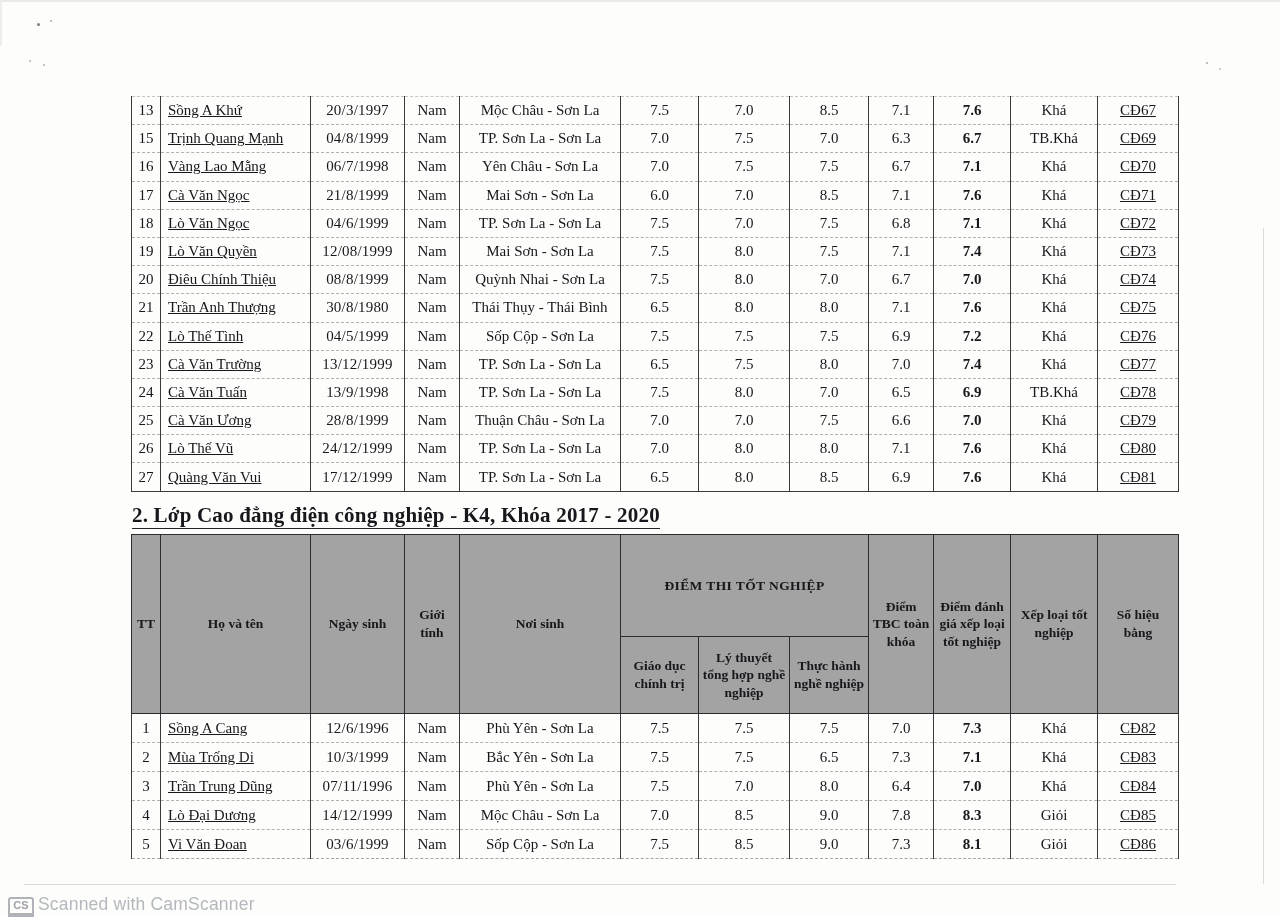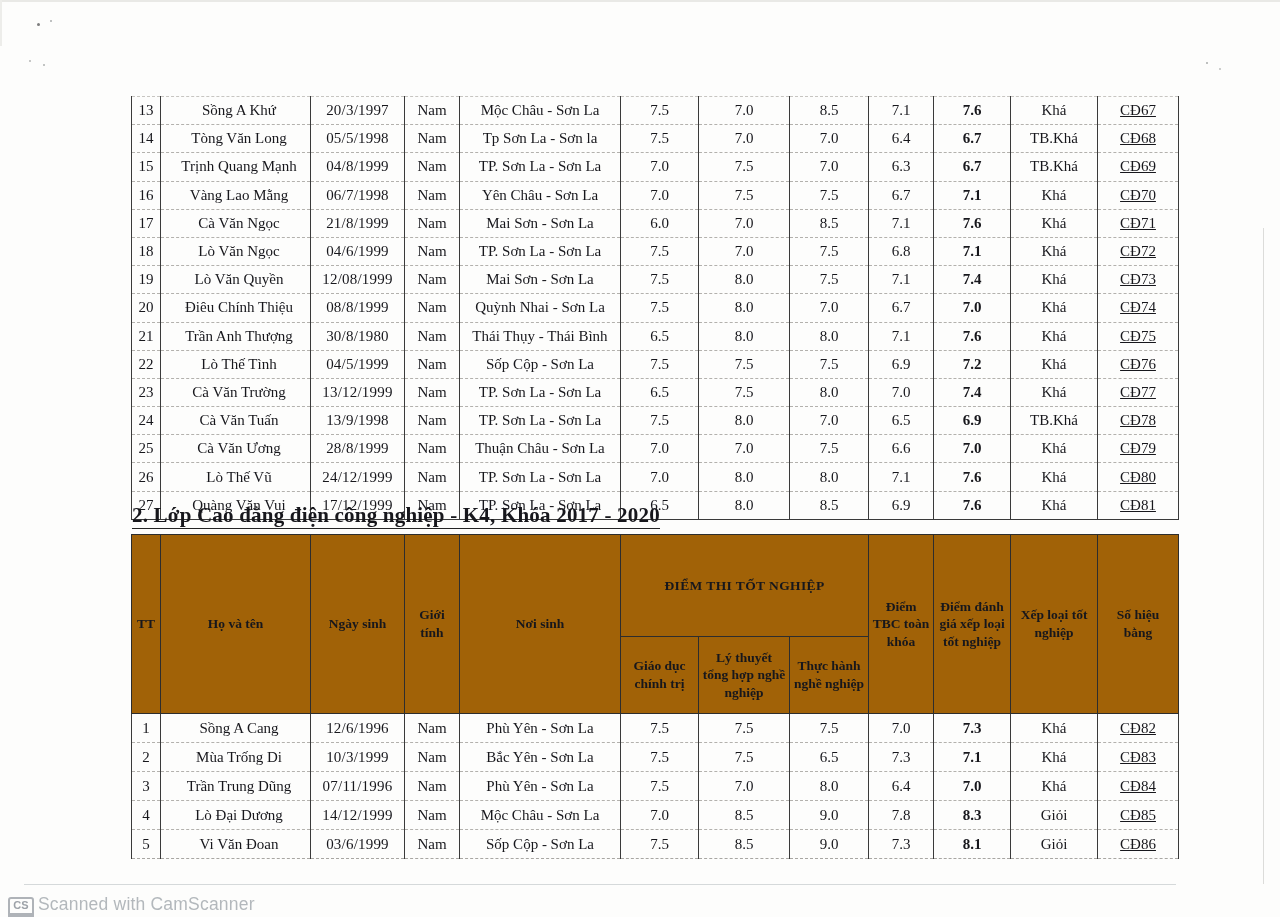--- a/index.html
+++ b/index.html
@@ -22,40 +22,40 @@
   #t1-wrap{position:absolute;left:131px;top:96px;width:1047px;}
   #t1{width:1047px;}
   #t1 td{
     height:27.2px;font-size:15px;
     border-left:1.5px solid #3a3a3a;
     border-top:1px dashed #b3b1ad;
   }
   #t1 td:first-child{border-left:1.5px solid #3a3a3a;}
   #t1 tr:first-child td{border-top:1px dashed #c7c5c1;}
   #t1{border-right:1.5px solid #3a3a3a;border-bottom:1.5px solid #3a3a3a;}
-  td.c-name{text-align:center;padding-left:7px;font-size:15.5px;}
+  td.c-name{text-align:left;padding-left:7px;font-size:15.5px;text-decoration:underline;}
   td.c-dob{font-size:15px;letter-spacing:.2px;}
   td.c-num{font-size:15px;}
   td.c-eval{font-weight:700;}
   td.c-rank{font-size:14.5px;}
   td.c-cert{font-size:15px;text-decoration:underline;}
 
   
   #sec2-title{
     position:absolute;left:132px;top:503px;
     font-size:21px;font-weight:700;letter-spacing:.2px;white-space:nowrap;
   }
   #sec2-title span{border-bottom:1.7px solid #232323;padding-bottom:1px;}
 
   
   #t2-wrap{position:absolute;left:131px;top:534px;width:1047px;}
   #t2{width:1047px;}
   #t2 th{
     font-size:13.5px;font-weight:700;line-height:1.3;
-    border:1.5px solid #2d2d2d;background:#a16207;
+    border:1.5px solid #2d2d2d;background:#a3a3a3;
     padding:2px 3px;
   }
   #t2 th.h-group{height:23px;letter-spacing:.4px;font-size:13.5px;}
   #t2 thead tr.sub th{height:72px;}
   #t2 thead tr.main th{height:97px;}
   #t2 td{
     height:28px;font-size:15px;
     border-left:1.5px solid #3a3a3a;border-right:1.5px solid #3a3a3a;
     border-top:1px dashed #b3b1ad;
   }
@@ -118,34 +118,20 @@
     <td class="c-num">Mộc Châu - Sơn La</td>
     <td class="c-num">7.5</td>
     <td class="c-num">7.0</td>
     <td class="c-num">8.5</td>
     <td class="c-num">7.1</td>
     <td class="c-num c-eval">7.6</td>
     <td class="c-rank">Khá</td>
     <td class="c-cert">CĐ67</td>
   </tr>
 
-  <tr>
-    <td class="c-tt">14</td>
-    <td class="c-name">Tòng Văn Long</td>
-    <td class="c-dob">05/5/1998</td>
-    <td class="c-num">Nam</td>
-    <td class="c-num">Tp Sơn La - Sơn la</td>
-    <td class="c-num">7.5</td>
-    <td class="c-num">7.0</td>
-    <td class="c-num">7.0</td>
-    <td class="c-num">6.4</td>
-    <td class="c-num c-eval">6.7</td>
-    <td class="c-rank">TB.Khá</td>
-    <td class="c-cert">CĐ68</td>
-  </tr>
 
   <tr>
     <td class="c-tt">15</td>
     <td class="c-name">Trịnh Quang Mạnh</td>
     <td class="c-dob">04/8/1999</td>
     <td class="c-num">Nam</td>
     <td class="c-num">TP. Sơn La - Sơn La</td>
     <td class="c-num">7.0</td>
     <td class="c-num">7.5</td>
     <td class="c-num">7.0</td>

